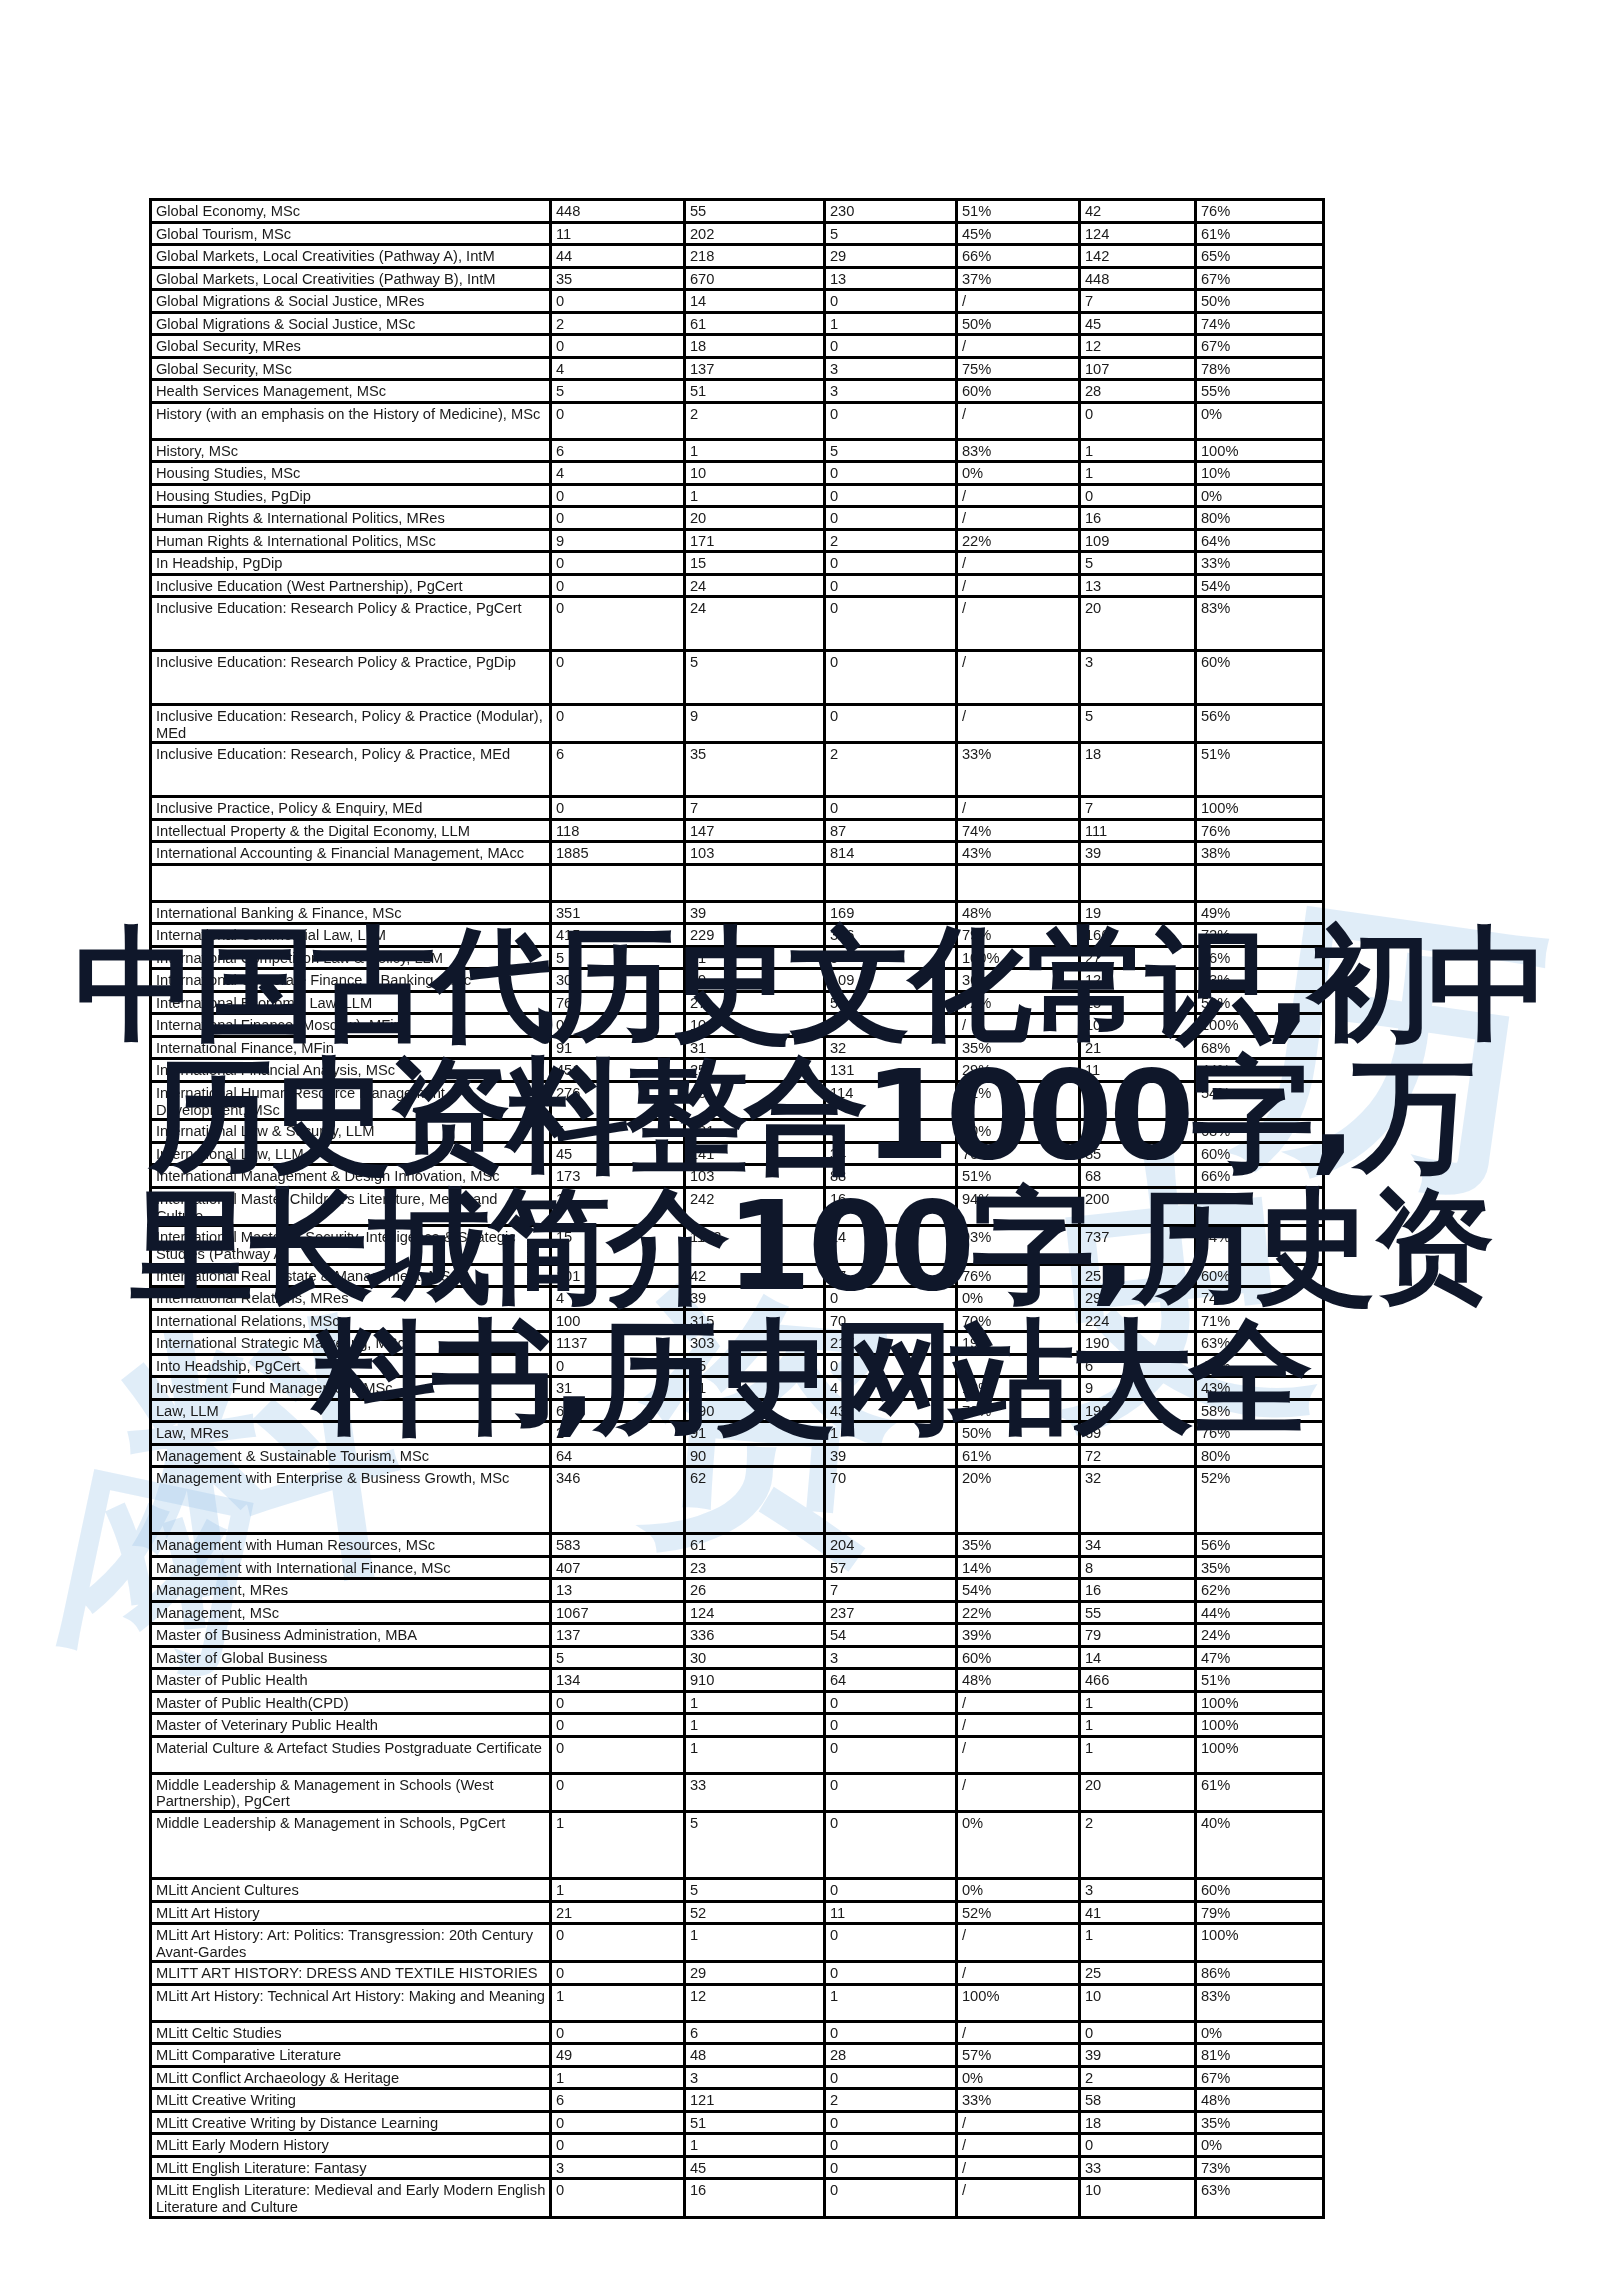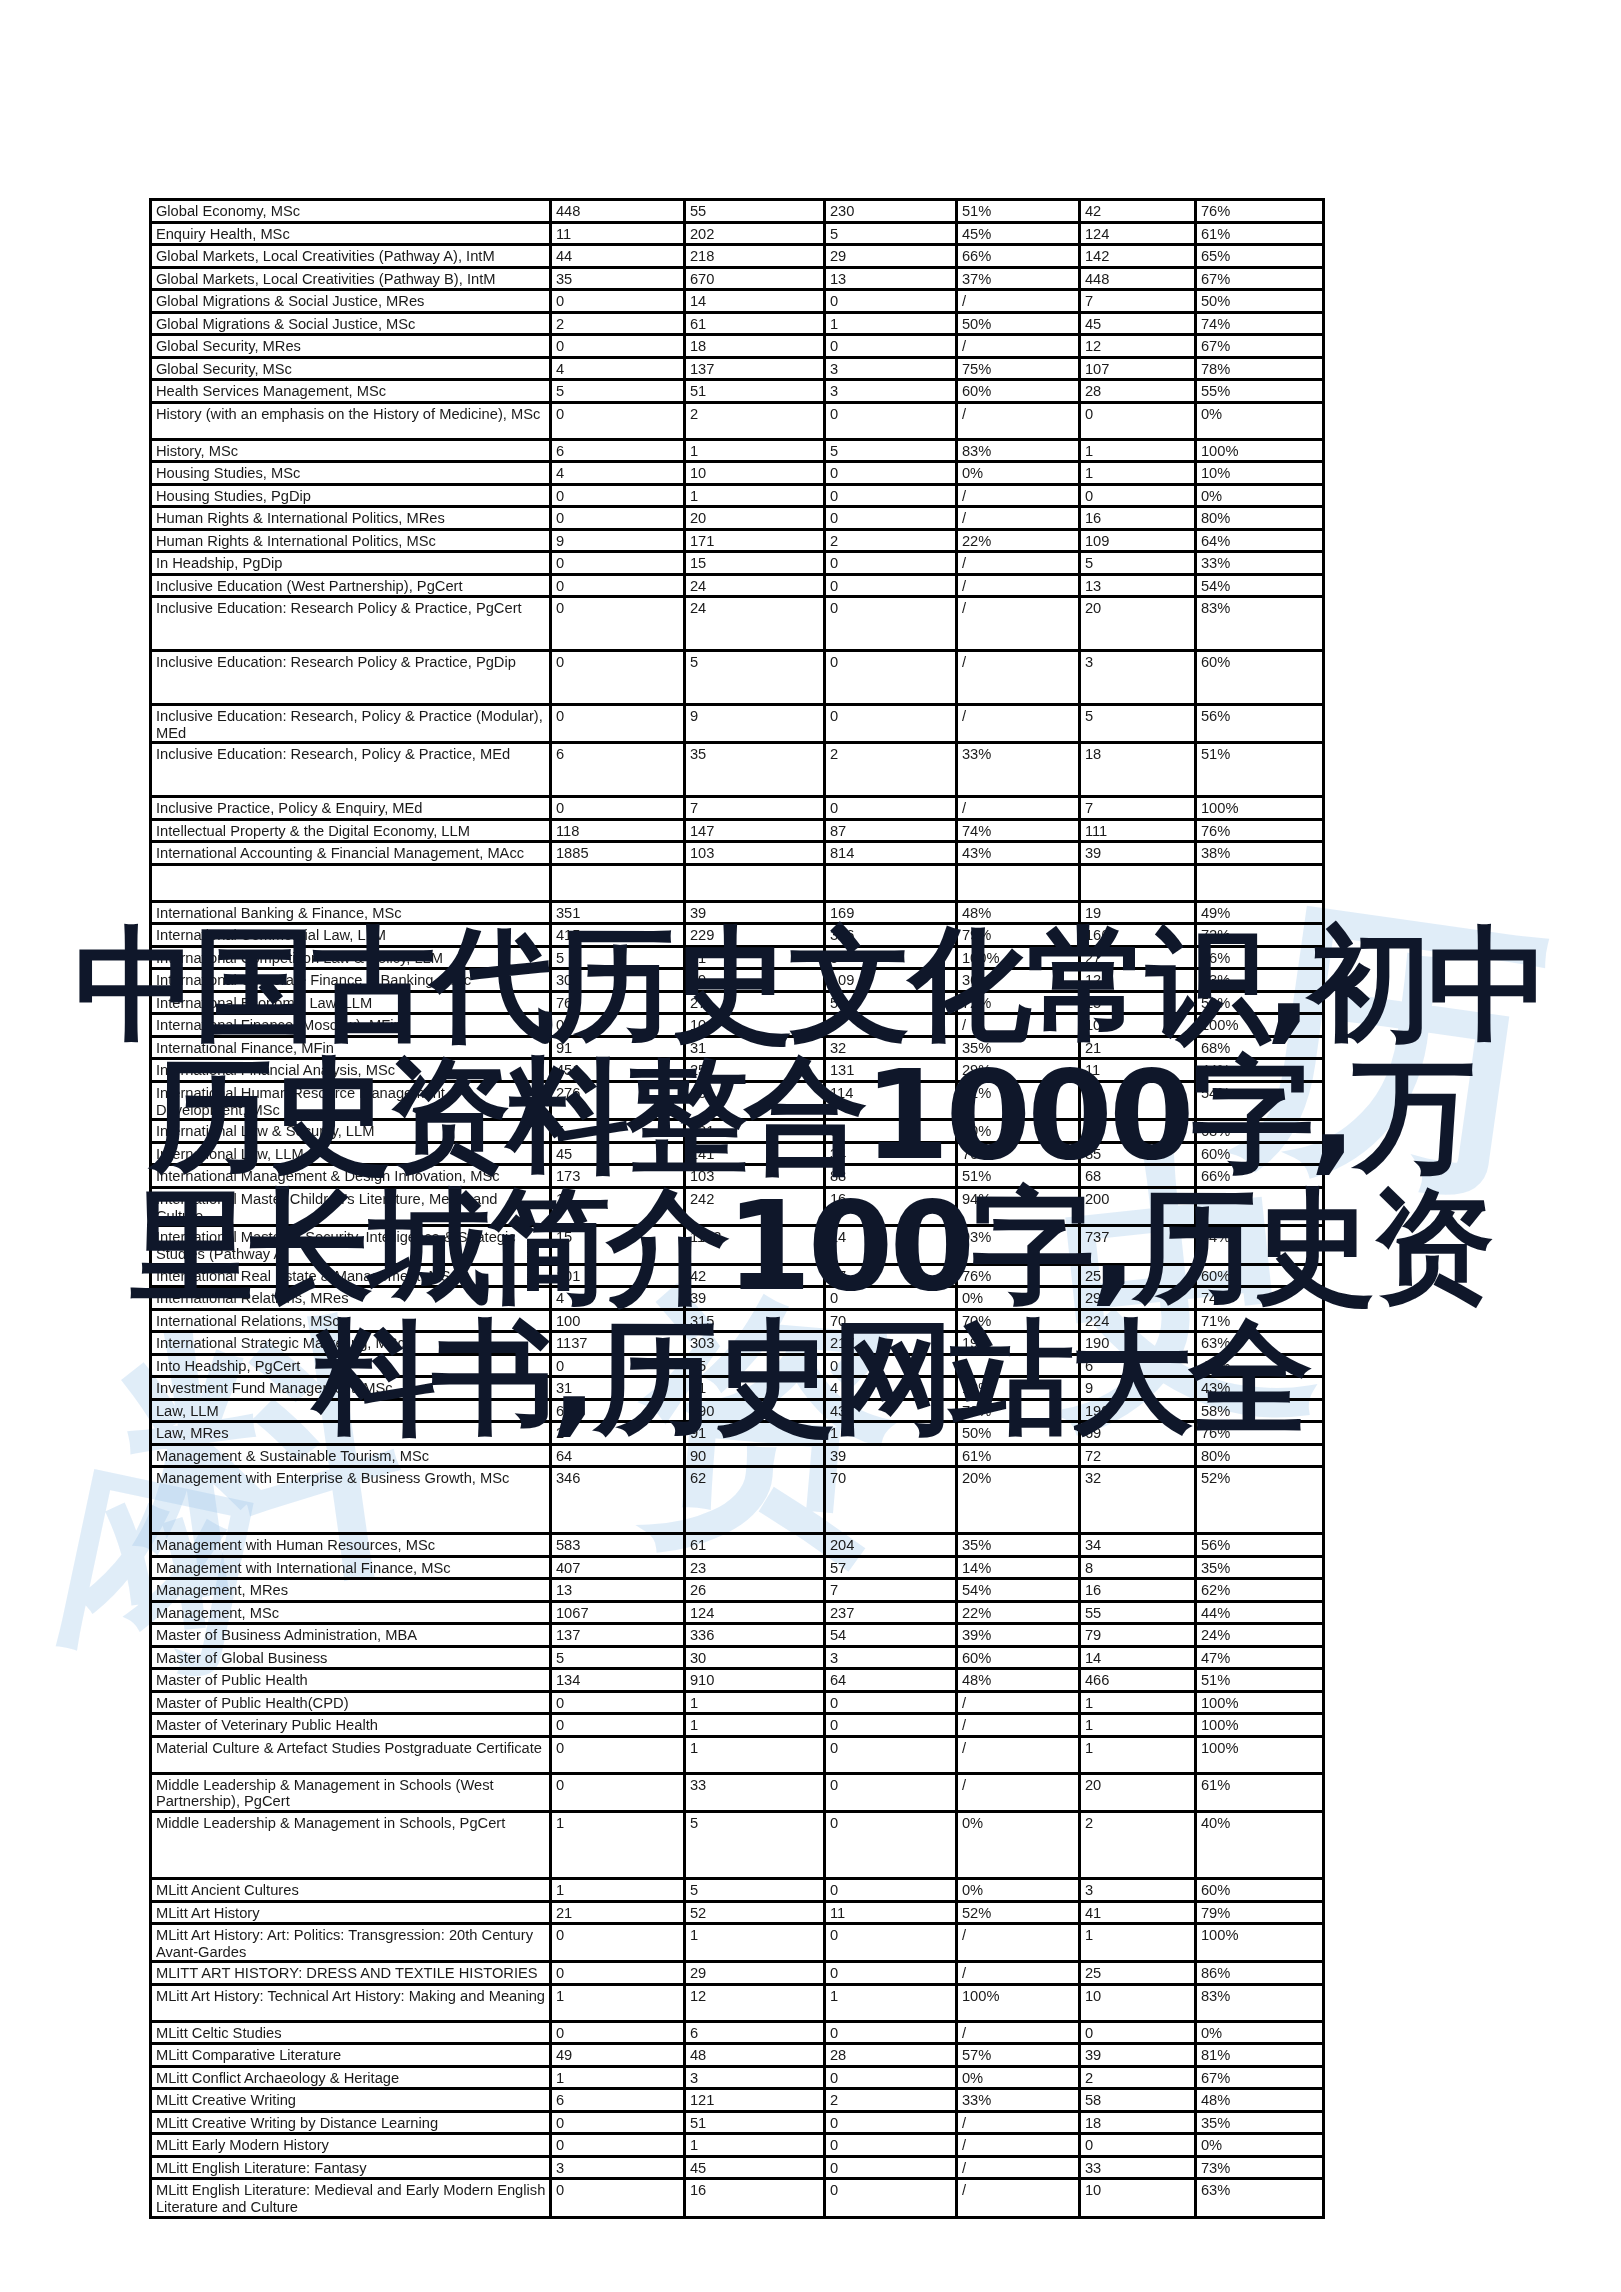--- a/index.html
+++ b/index.html
@@ -78,21 +78,21 @@
         <tr class="h-s">
           <td>Global Economy, MSc</td>
           <td>448</td>
           <td>55</td>
           <td>230</td>
           <td>51%</td>
           <td>42</td>
           <td>76%</td>
         </tr>
         <tr class="h-s">
-          <td>Enquiry Health, MSc</td>
+          <td>Global Tourism, MSc</td>
           <td>11</td>
           <td>202</td>
           <td>5</td>
           <td>45%</td>
           <td>124</td>
           <td>61%</td>
         </tr>
         <tr class="h-s">
           <td>Global Markets, Local Creativities (Pathway A), IntM</td>
           <td>44</td>

